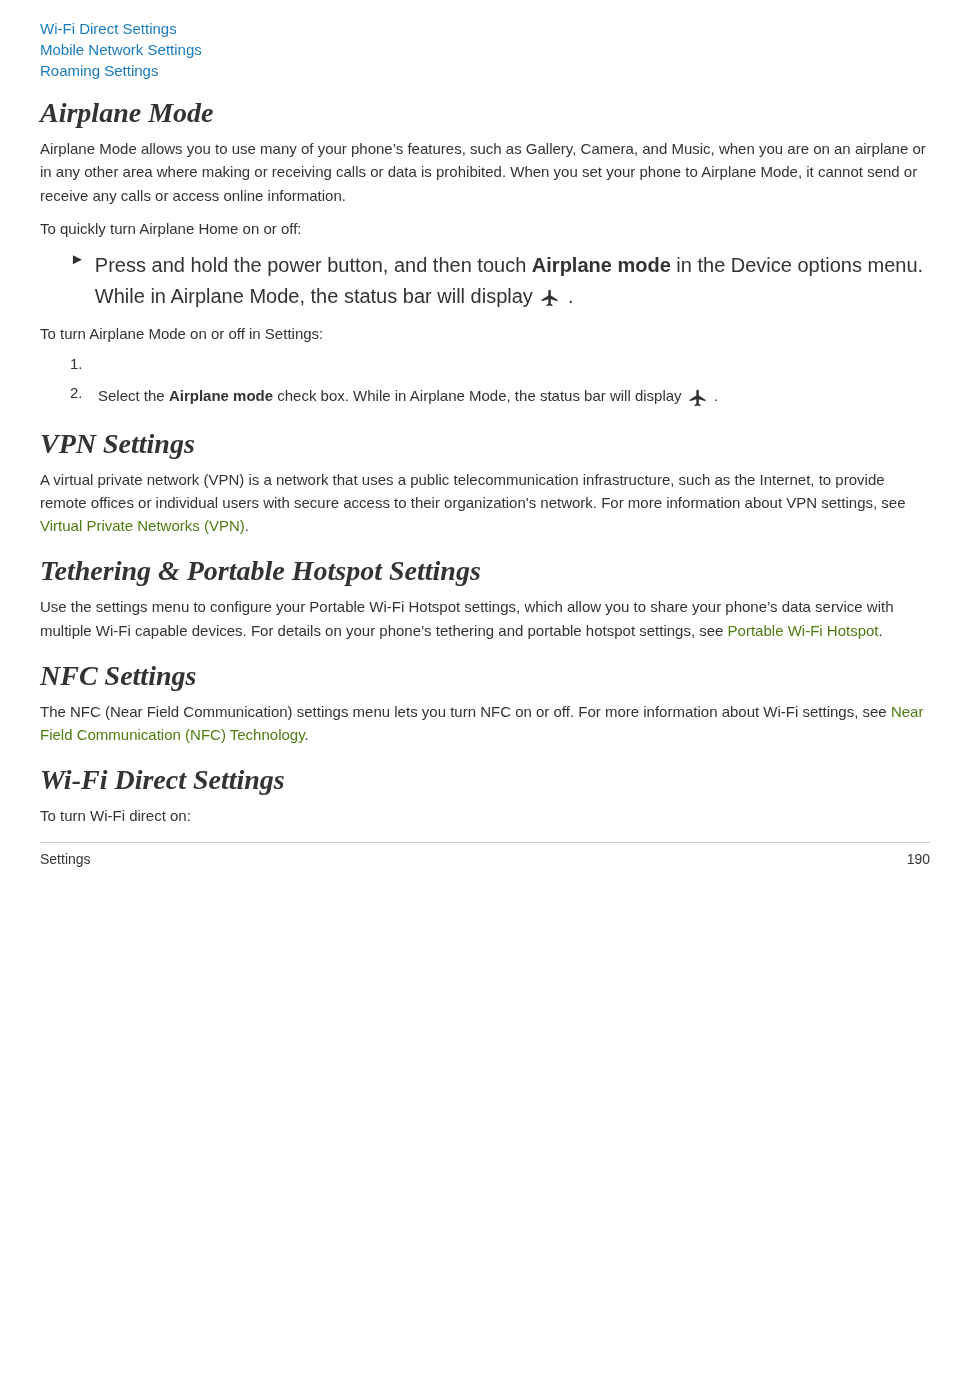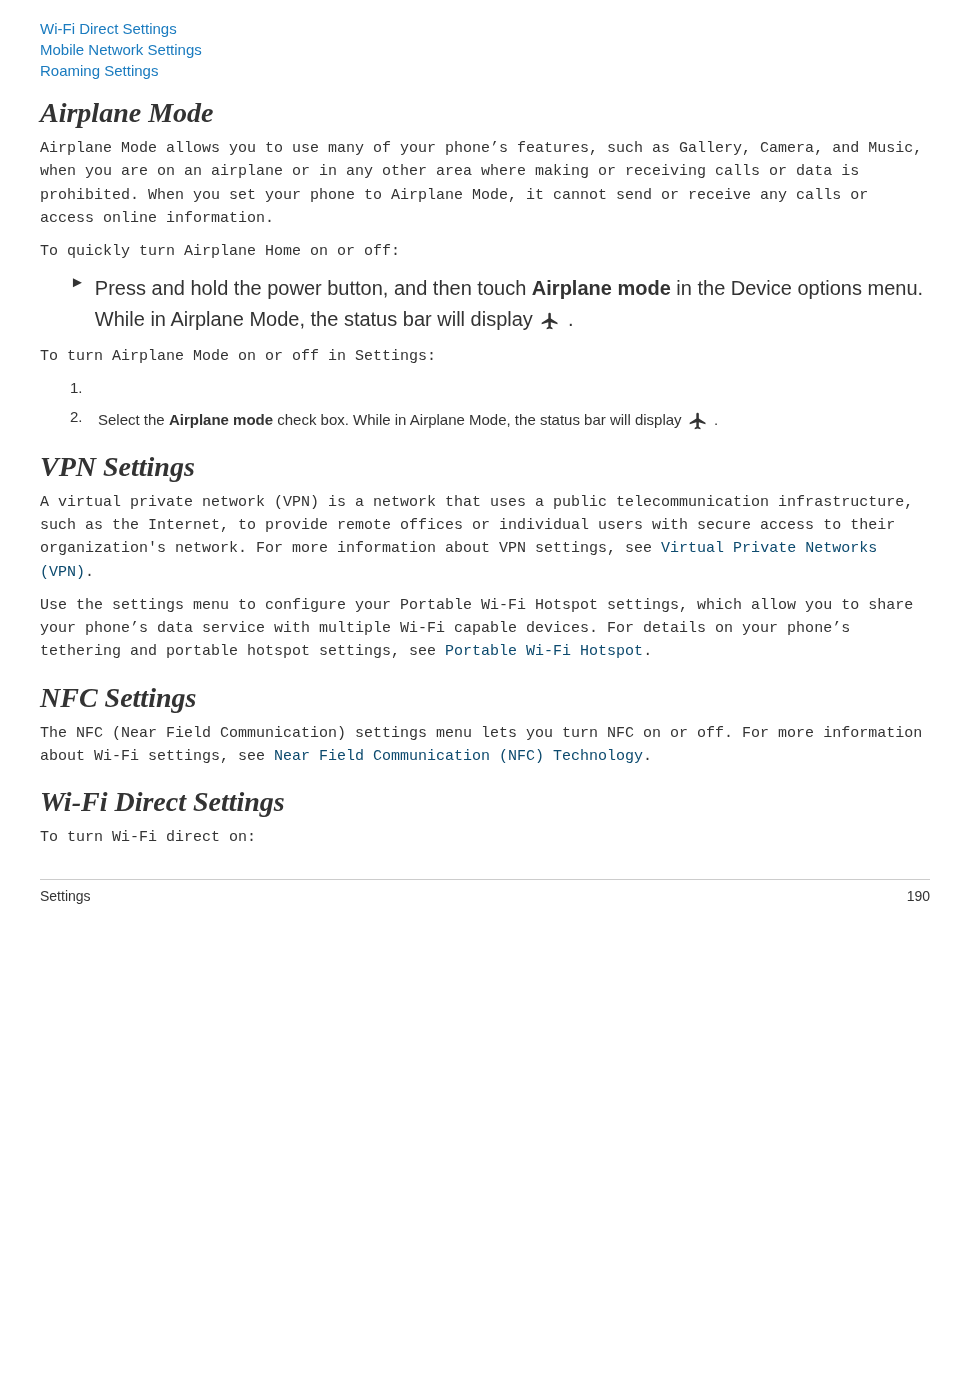--- a/index.html
+++ b/index.html
@@ -29,24 +29,23 @@
       font-style: italic;
       color: #333;
       margin-top: 18px;
       margin-bottom: 8px;
     }
     .section-body {
       font-size: 15px;
       color: #333;
       line-height: 1.55;
       margin-bottom: 10px;
-      font-family: Liberation Mono, monospace;
     }
     .inline-link {
-      color: #0c4a6e;
+      color: #4d7c0f;
       text-decoration: none;
     }
     .bullet-item {
       display: flex;
       align-items: flex-start;
       margin: 10px 0 10px 30px;
     }
     .bullet-arrow {
       font-size: 15px;
       margin-right: 10px;
@@ -106,21 +105,21 @@
       text-align: center;
       line-height: 18px;
       font-size: 11px;
       vertical-align: middle;
       margin: 0 2px;
     }
     .footer {
       display: flex;
       justify-content: space-between;
       align-items: center;
-      margin-top: 30px;
+      margin-top: 14px;
       border-top: 1px solid #ccc;
       padding-top: 8px;
       font-size: 14px;
       color: #333;
     }
   </style>
 </head>
 <body>
 
 <div>
@@ -167,20 +166,21 @@
 </div>
 
 <div>
   <h2 class="section-title">VPN Settings</h2>
   <p class="section-body">
     <span>A virtual private network (VPN) is a network that uses a public telecommunication infrastructure, such as the Internet, to provide remote offices or individual users with secure access to their organization's network. For more information about VPN settings, see </span><a class="inline-link" href="#vpn">Virtual Private Networks (VPN)</a><span>.</span>
   </p>
 </div>
 
 <div>
+  <h2 class="section-title">Tethering &amp; Portable Hotspot Settings</h2>
   <p class="section-body">
     <span>Use the settings menu to configure your Portable Wi-Fi Hotspot settings, which allow you to share your phone’s data service with multiple Wi-Fi capable devices. For details on your phone’s tethering and portable hotspot settings, see </span><a class="inline-link" href="#hotspot">Portable Wi-Fi Hotspot</a><span>.</span>
   </p>
 </div>
 
 <div>
   <h2 class="section-title">NFC Settings</h2>
   <p class="section-body">
     <span>The NFC (Near Field Communication) settings menu lets you turn NFC on or off. For more information about Wi-Fi settings, see </span><a class="inline-link" href="#nfc">Near Field Communication (NFC) Technology</a><span>.</span>
   </p>

